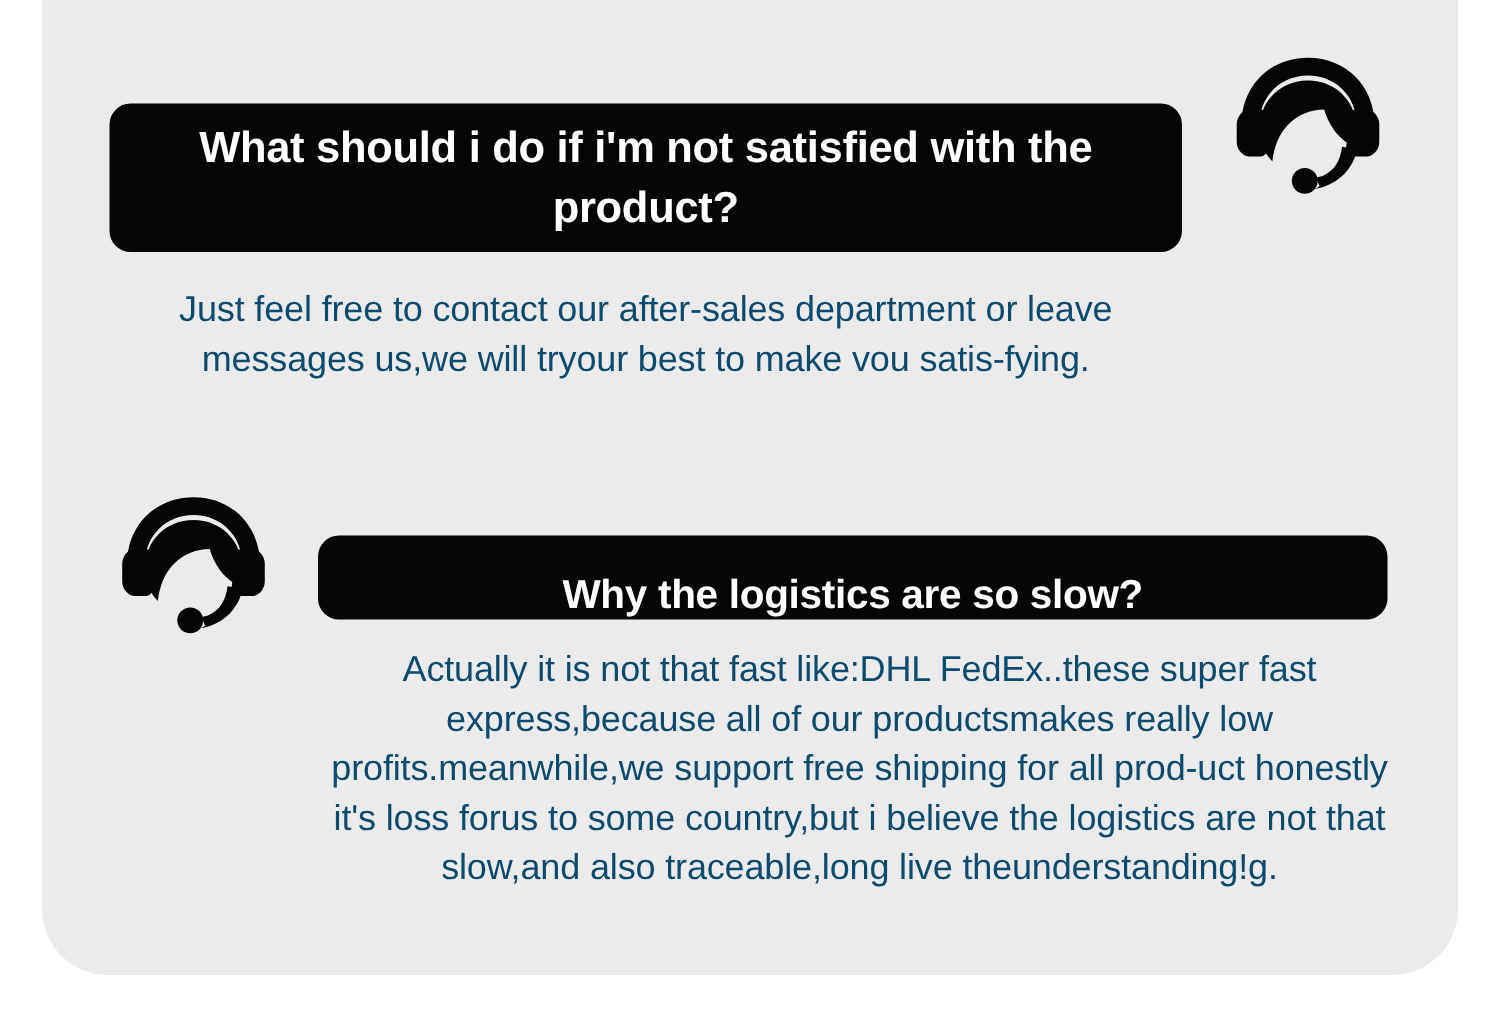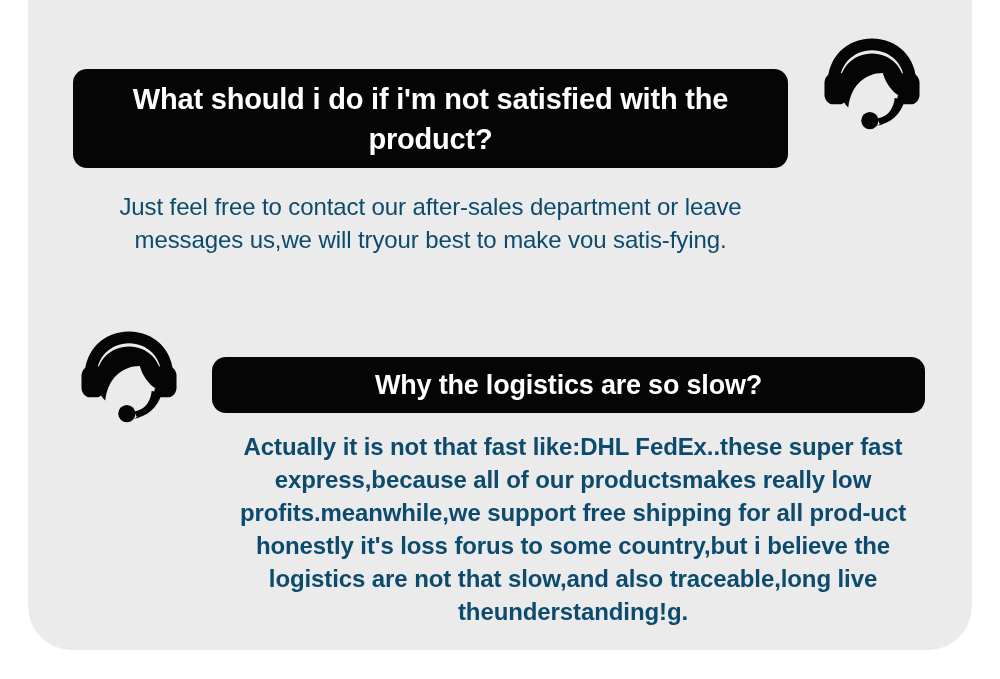--- a/index.html
+++ b/index.html
@@ -53,20 +53,21 @@
     font-size: 29px;
     line-height: 40px;
   }
 
   #qbar-2 {
     left: 184px;
     top: 357px;
     width: 713px;
     height: 56px;
     padding: 0 18px;
+    align-items: flex-end;
   }
   #qbar-2 .qbar-text {
     font-size: 27px;
     line-height: 34px;
   }
 
   
   .answer {
     position: absolute;
     color: #0c4a6e;
@@ -77,21 +78,20 @@
   }
   #answer-1 {
     left: 45px;
     top: 190px;
     width: 715px;
   }
   #answer-2 {
     left: 190px;
     top: 430px;
     width: 710px;
-    font-weight: bold;
   }
 
   
   .agent-icon {
     position: absolute;
     width: 108px;
     height: 108px;
   }
   #agent-icon-1 {
     left: 790px;

